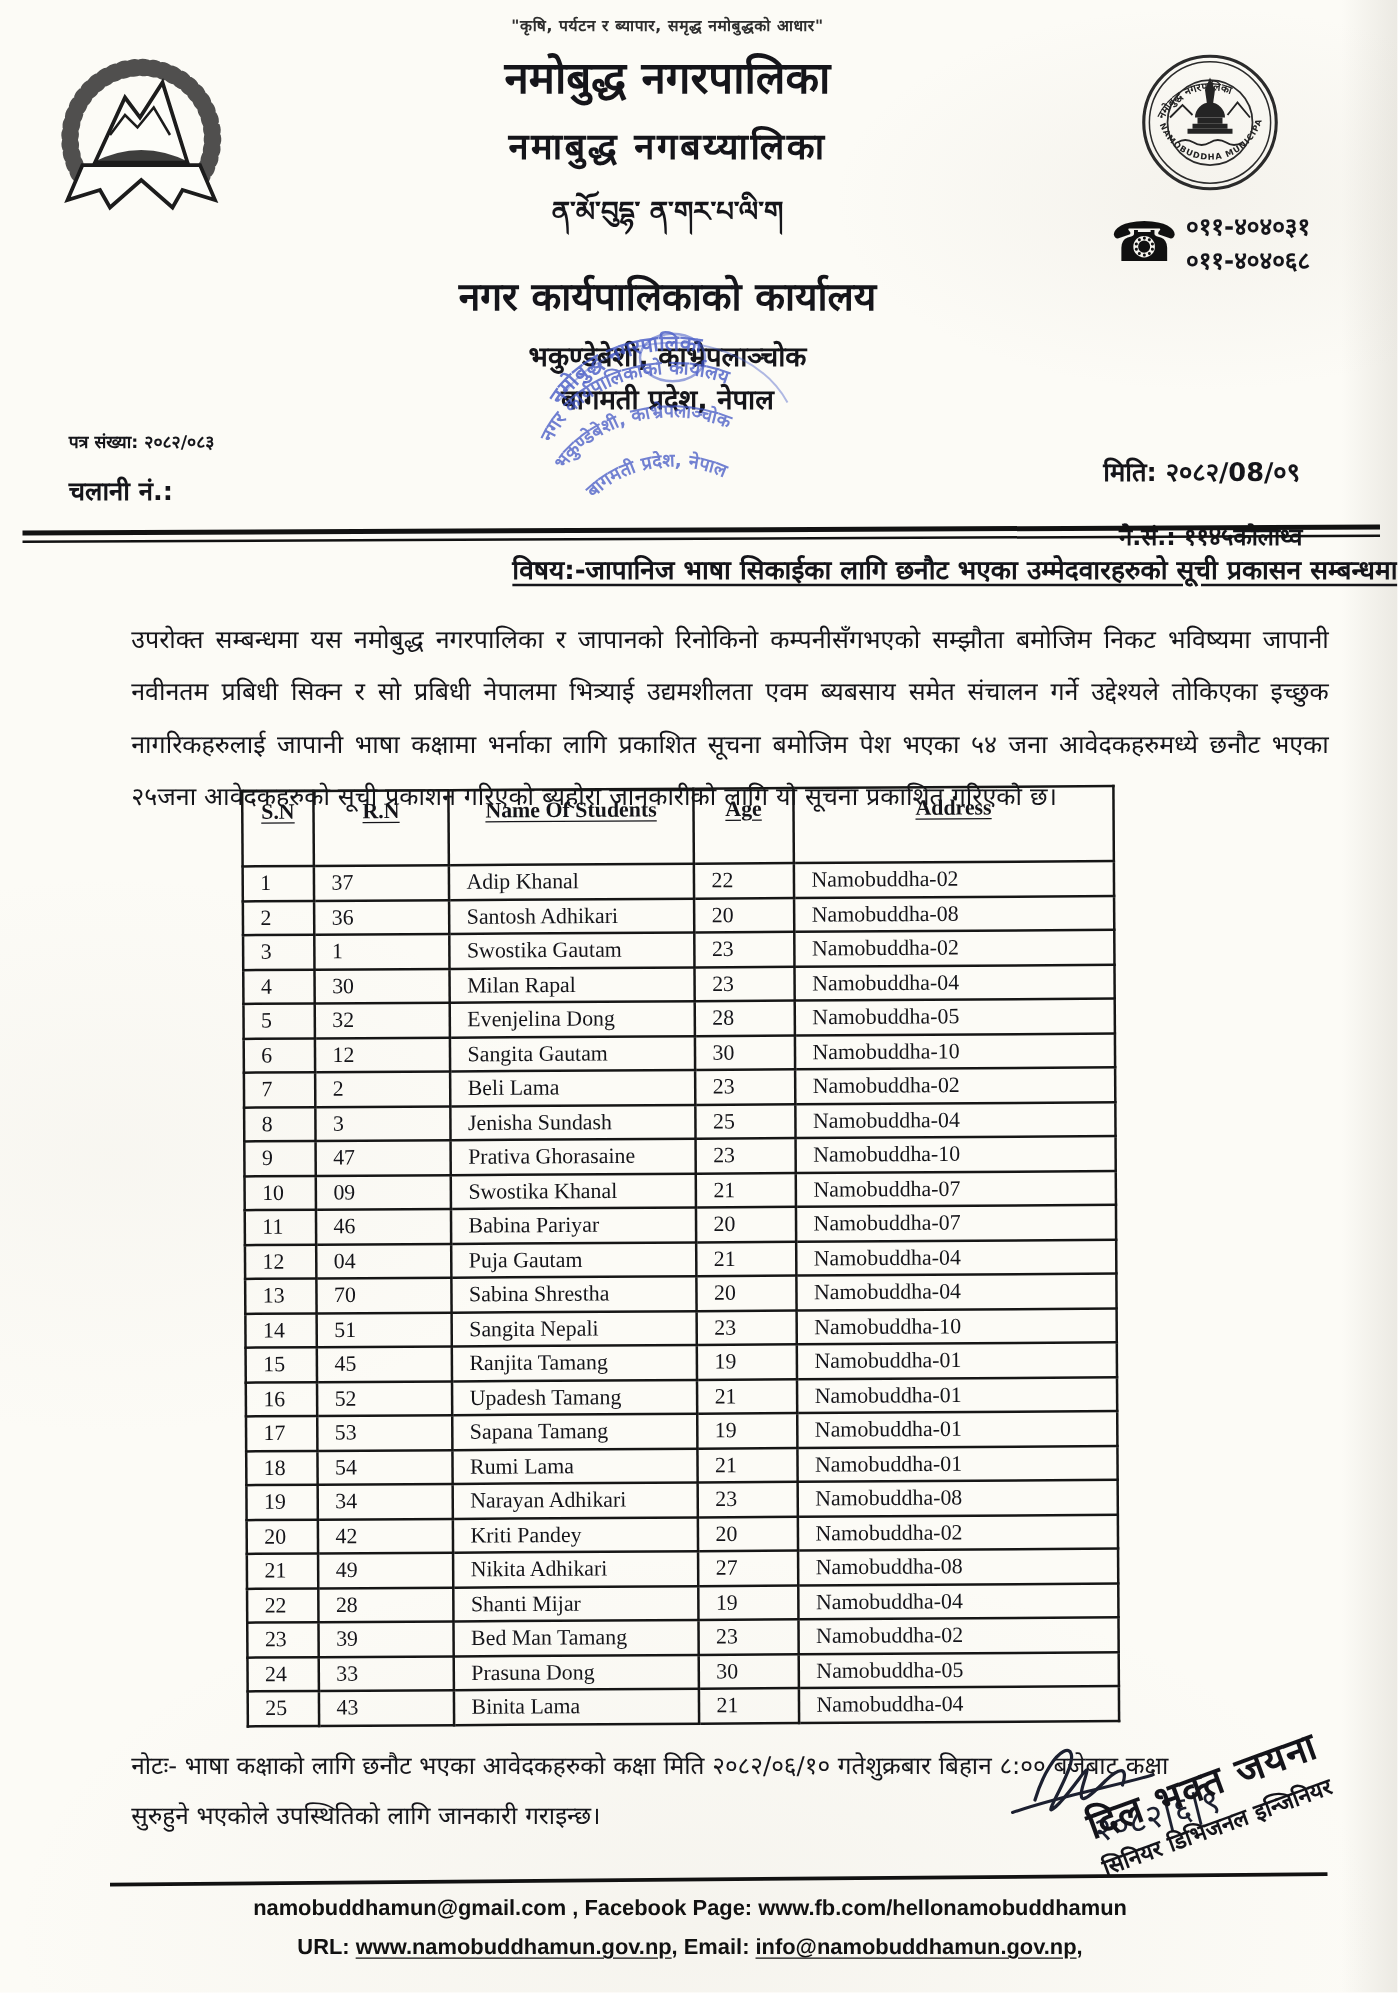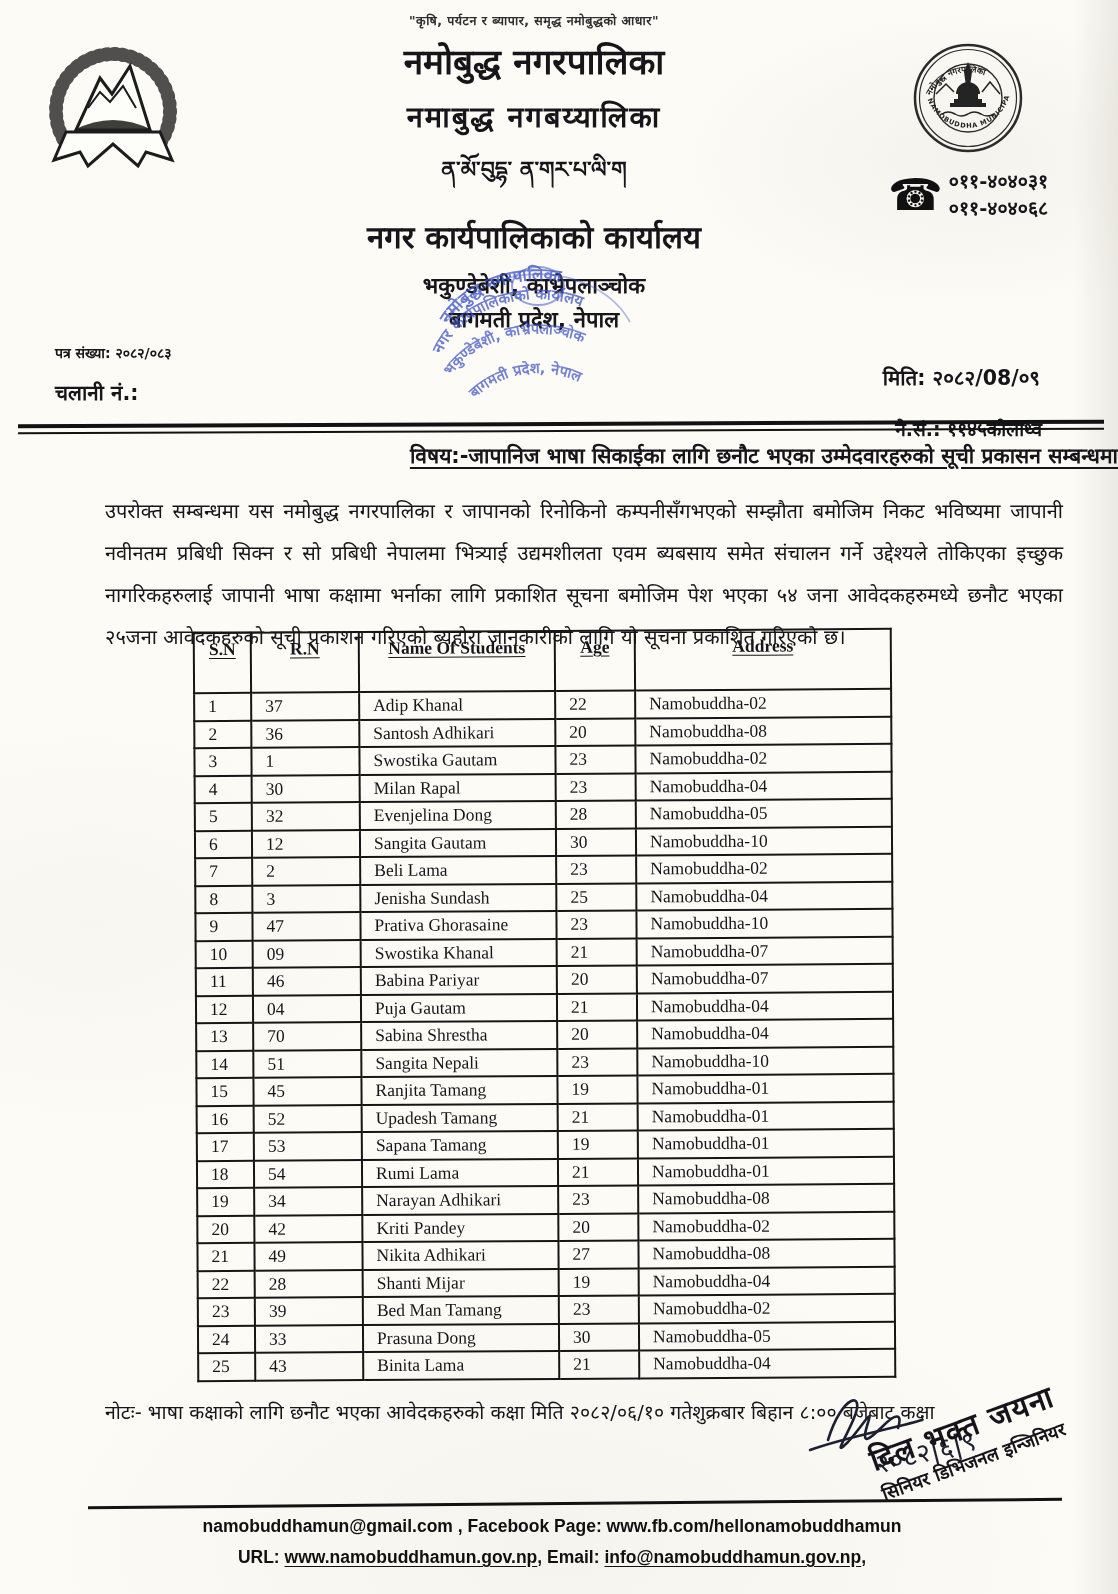--- a/index.html
+++ b/index.html
@@ -354,20 +354,21 @@
       <td>43</td>
       <td>Binita Lama</td>
       <td>21</td>
       <td>Namobuddha-04</td>
     </tr>
       </tbody>
   </table>
 
   <div class="note">
     <span>नोटः- भाषा कक्षाको लागि छनौट भएका आवेदकहरुको कक्षा मिति २०८२/०६/१० गतेशुक्रबार बिहान ८:०० बजेबाट कक्षा</span><br>
+    <span>सुरुहुने भएकोले उपस्थितिको लागि जानकारी गराइन्छ।</span>
   </div>
 
   <svg class="signature-svg" viewBox="0 0 240 115" width="240" height="115">
     <path d="M38,62 C52,16 76,12 64,40 C56,60 42,80 58,64 C76,44 84,26 77,48 C71,68 79,62 93,48 C105,36 113,34 108,50" fill="none" stroke="#1c2030" stroke-width="2.6" stroke-linecap="round"></path>
     <path d="M20,72 C60,58 98,52 132,42" fill="none" stroke="#1c2030" stroke-width="2.4" stroke-linecap="round"></path>
     <text x="88" y="96" font-size="27" fill="#1c2030" transform="rotate(-14 88 96)">२०८२|६|९</text>
   </svg>
 
   <div class="officer-stamp">
     <div class="officer-stamp-name">दिल भक्त जयना</div>

